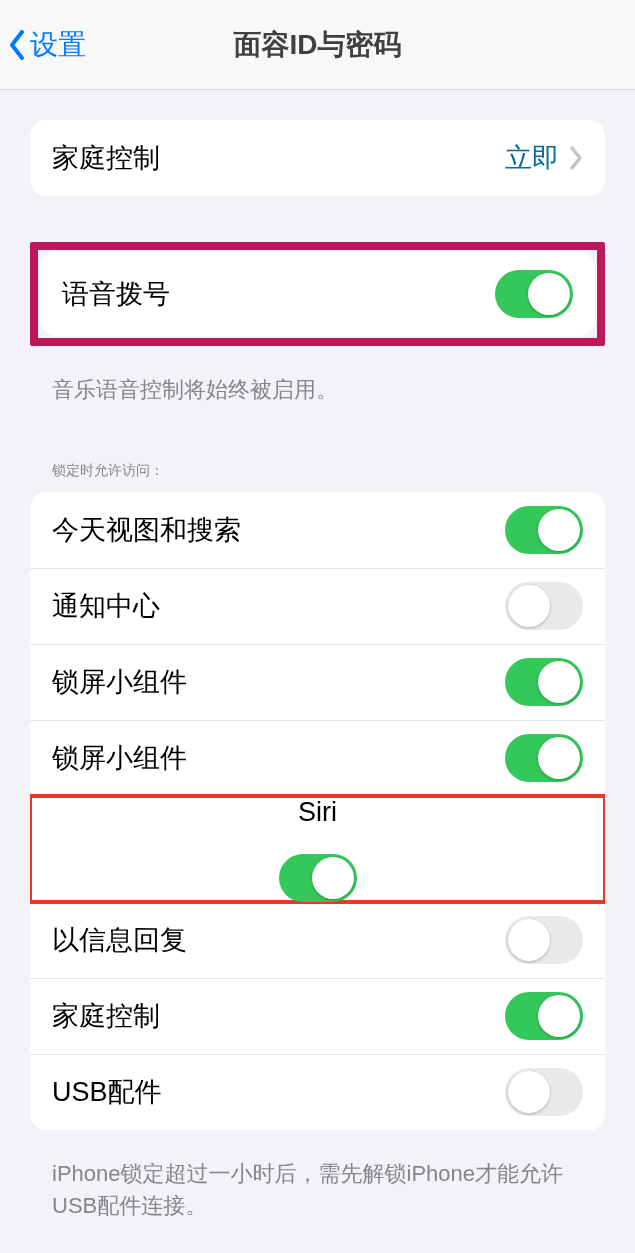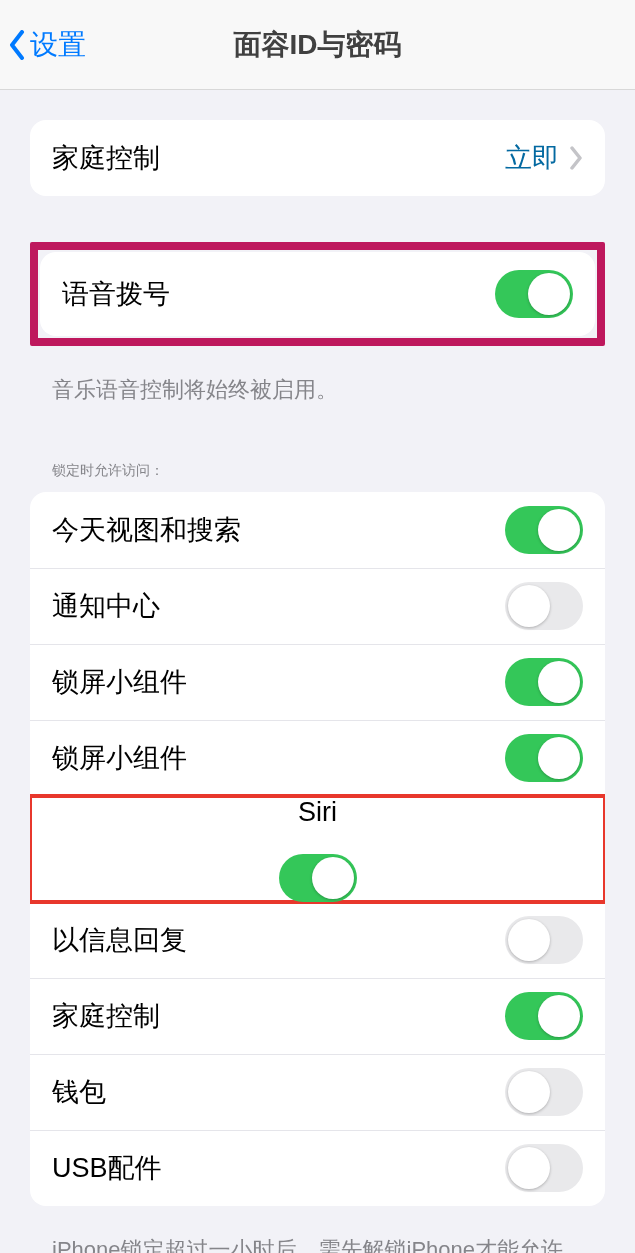--- a/index.html
+++ b/index.html
@@ -186,26 +186,20 @@
           <div class="knob"></div>
         </div>
       </div>
       <div class="row">
         <span>家庭控制</span>
         <div class="toggle on">
           <div class="knob"></div>
         </div>
       </div>
       <div class="row">
-        <span>钱包</span>
-        <div class="toggle off">
-          <div class="knob"></div>
-        </div>
-      </div>
-      <div class="row">
         <span>USB配件</span>
         <div class="toggle off">
           <div class="knob"></div>
         </div>
       </div>
     </div>
   <div class="footer-text">iPhone锁定超过一小时后，需先解锁iPhone才能允许USB配件连接。</div>
 
 </div>
 

